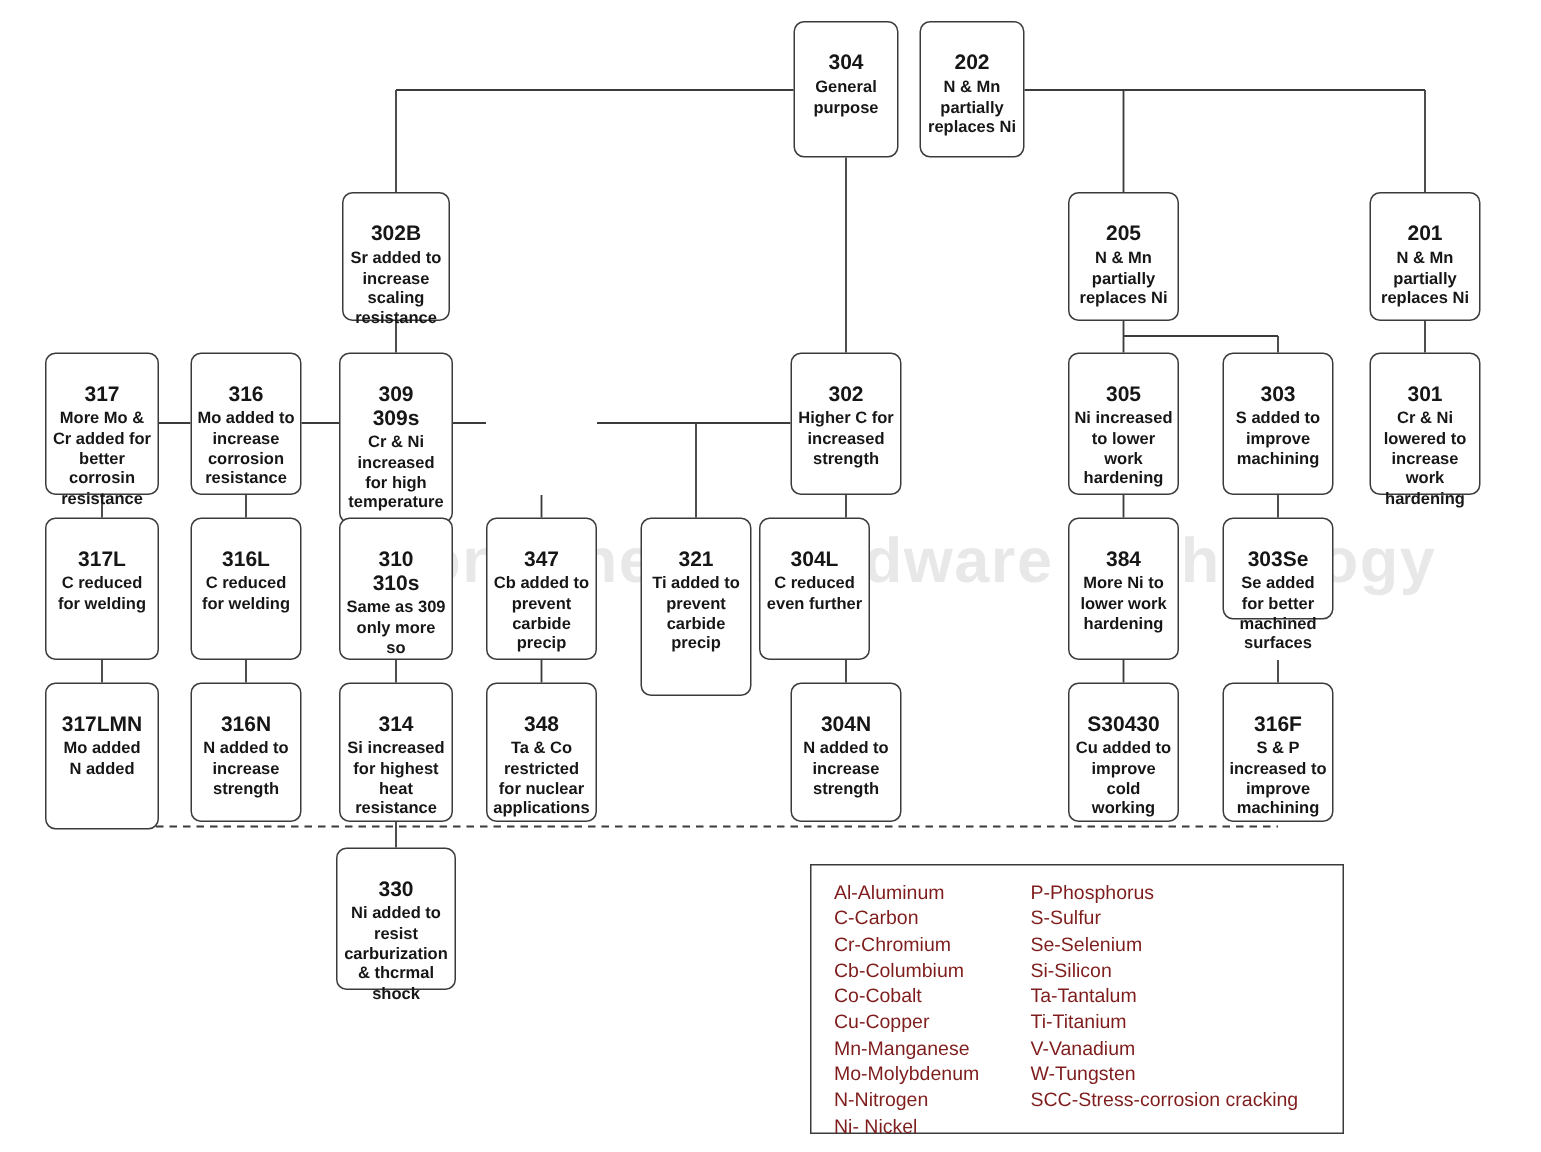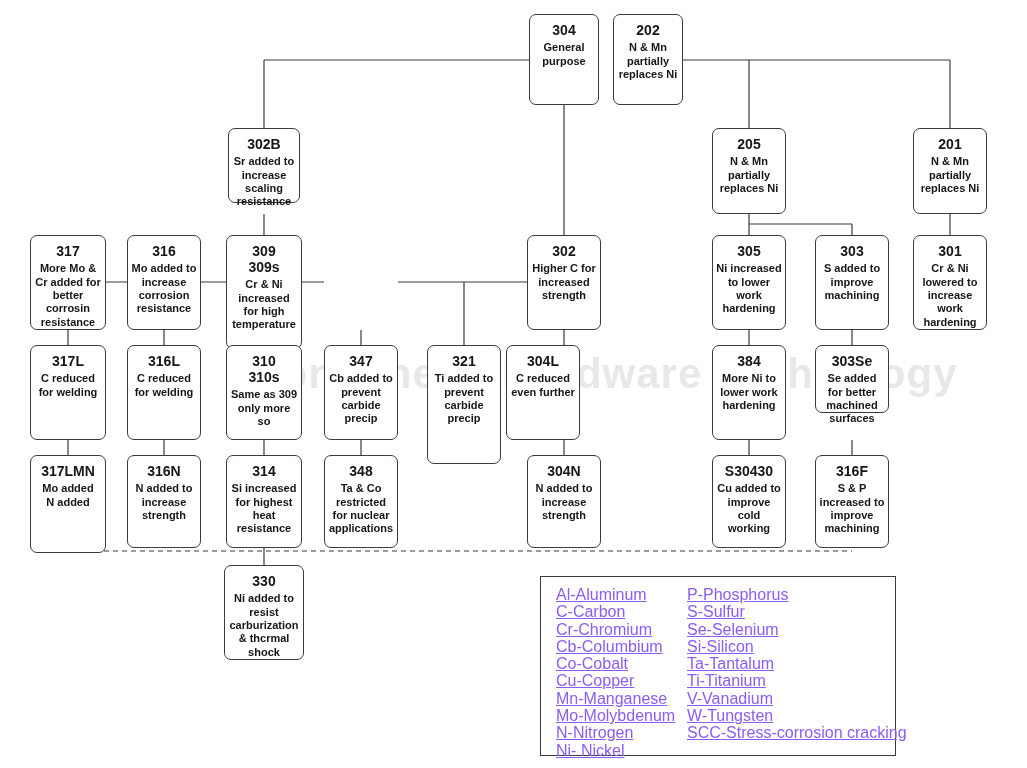--- a/index.html
+++ b/index.html
@@ -18,41 +18,40 @@
     color:rgba(130,130,130,0.18); white-space:nowrap;
   }
   svg.connectors { position:absolute; left:0; top:0; z-index:1; }
   .node {
     position:absolute; z-index:2;
     background:#ffffff;
     border:1.3px solid #3b3b3b;
     border-radius:7px;
     display:flex; flex-direction:column; align-items:center;
     text-align:center;
-    padding:7px 3px 3px 3px;
+    padding:18px 3px 3px 3px;
   }
   .node-id {
     font-weight:bold; font-size:14px; line-height:1.15;
     white-space:pre-line;
   }
   .node-desc {
     font-size:11px; line-height:1.22; margin-top:3px;
     white-space:pre-line;
     font-weight:bold;
   }
   .legend {
     position:absolute; z-index:2;
     background:#ffffff;
     border:1.3px solid #3b3b3b;
   }
   .legend-col {
     position:absolute; top:9px;
-    font-size:16px; line-height:17.3px; color:#8b5cf6;
+    font-size:13px; line-height:17.3px; color:#7f1d1d;
     white-space:nowrap;
-    text-decoration:underline;
   }
 </style>
 </head>
 <body>
 
 <div class="stage">
 
   <div class="watermark">Tongcheng Hardware Technology</div>
 
   <svg class="connectors" width="1027" height="768" viewBox="0 0 1027 768">
@@ -67,21 +66,21 @@
 
   <div class="node" style="left:529px;top:14px;width:70px;height:91px">
       <div class="node-id">304</div>
       <div class="node-desc">General purpose</div>
     </div>
   <div class="node" style="left:613px;top:14px;width:70px;height:91px">
       <div class="node-id">202</div>
       <div class="node-desc">N &amp; Mn partially replaces Ni</div>
     </div>
 
-  <div class="node" style="left:228px;top:128px;width:72px;height:75px">
+  <div class="node" style="left:228px;top:128px;width:72px;height:86px">
       <div class="node-id">302B</div>
       <div class="node-desc">Sr added to increase scaling resistance</div>
     </div>
   <div class="node" style="left:712px;top:128px;width:74px;height:86px">
       <div class="node-id">205</div>
       <div class="node-desc">N &amp; Mn partially replaces Ni</div>
     </div>
   <div class="node" style="left:913px;top:128px;width:74px;height:86px">
       <div class="node-id">201</div>
       <div class="node-desc">N &amp; Mn partially replaces Ni</div>

